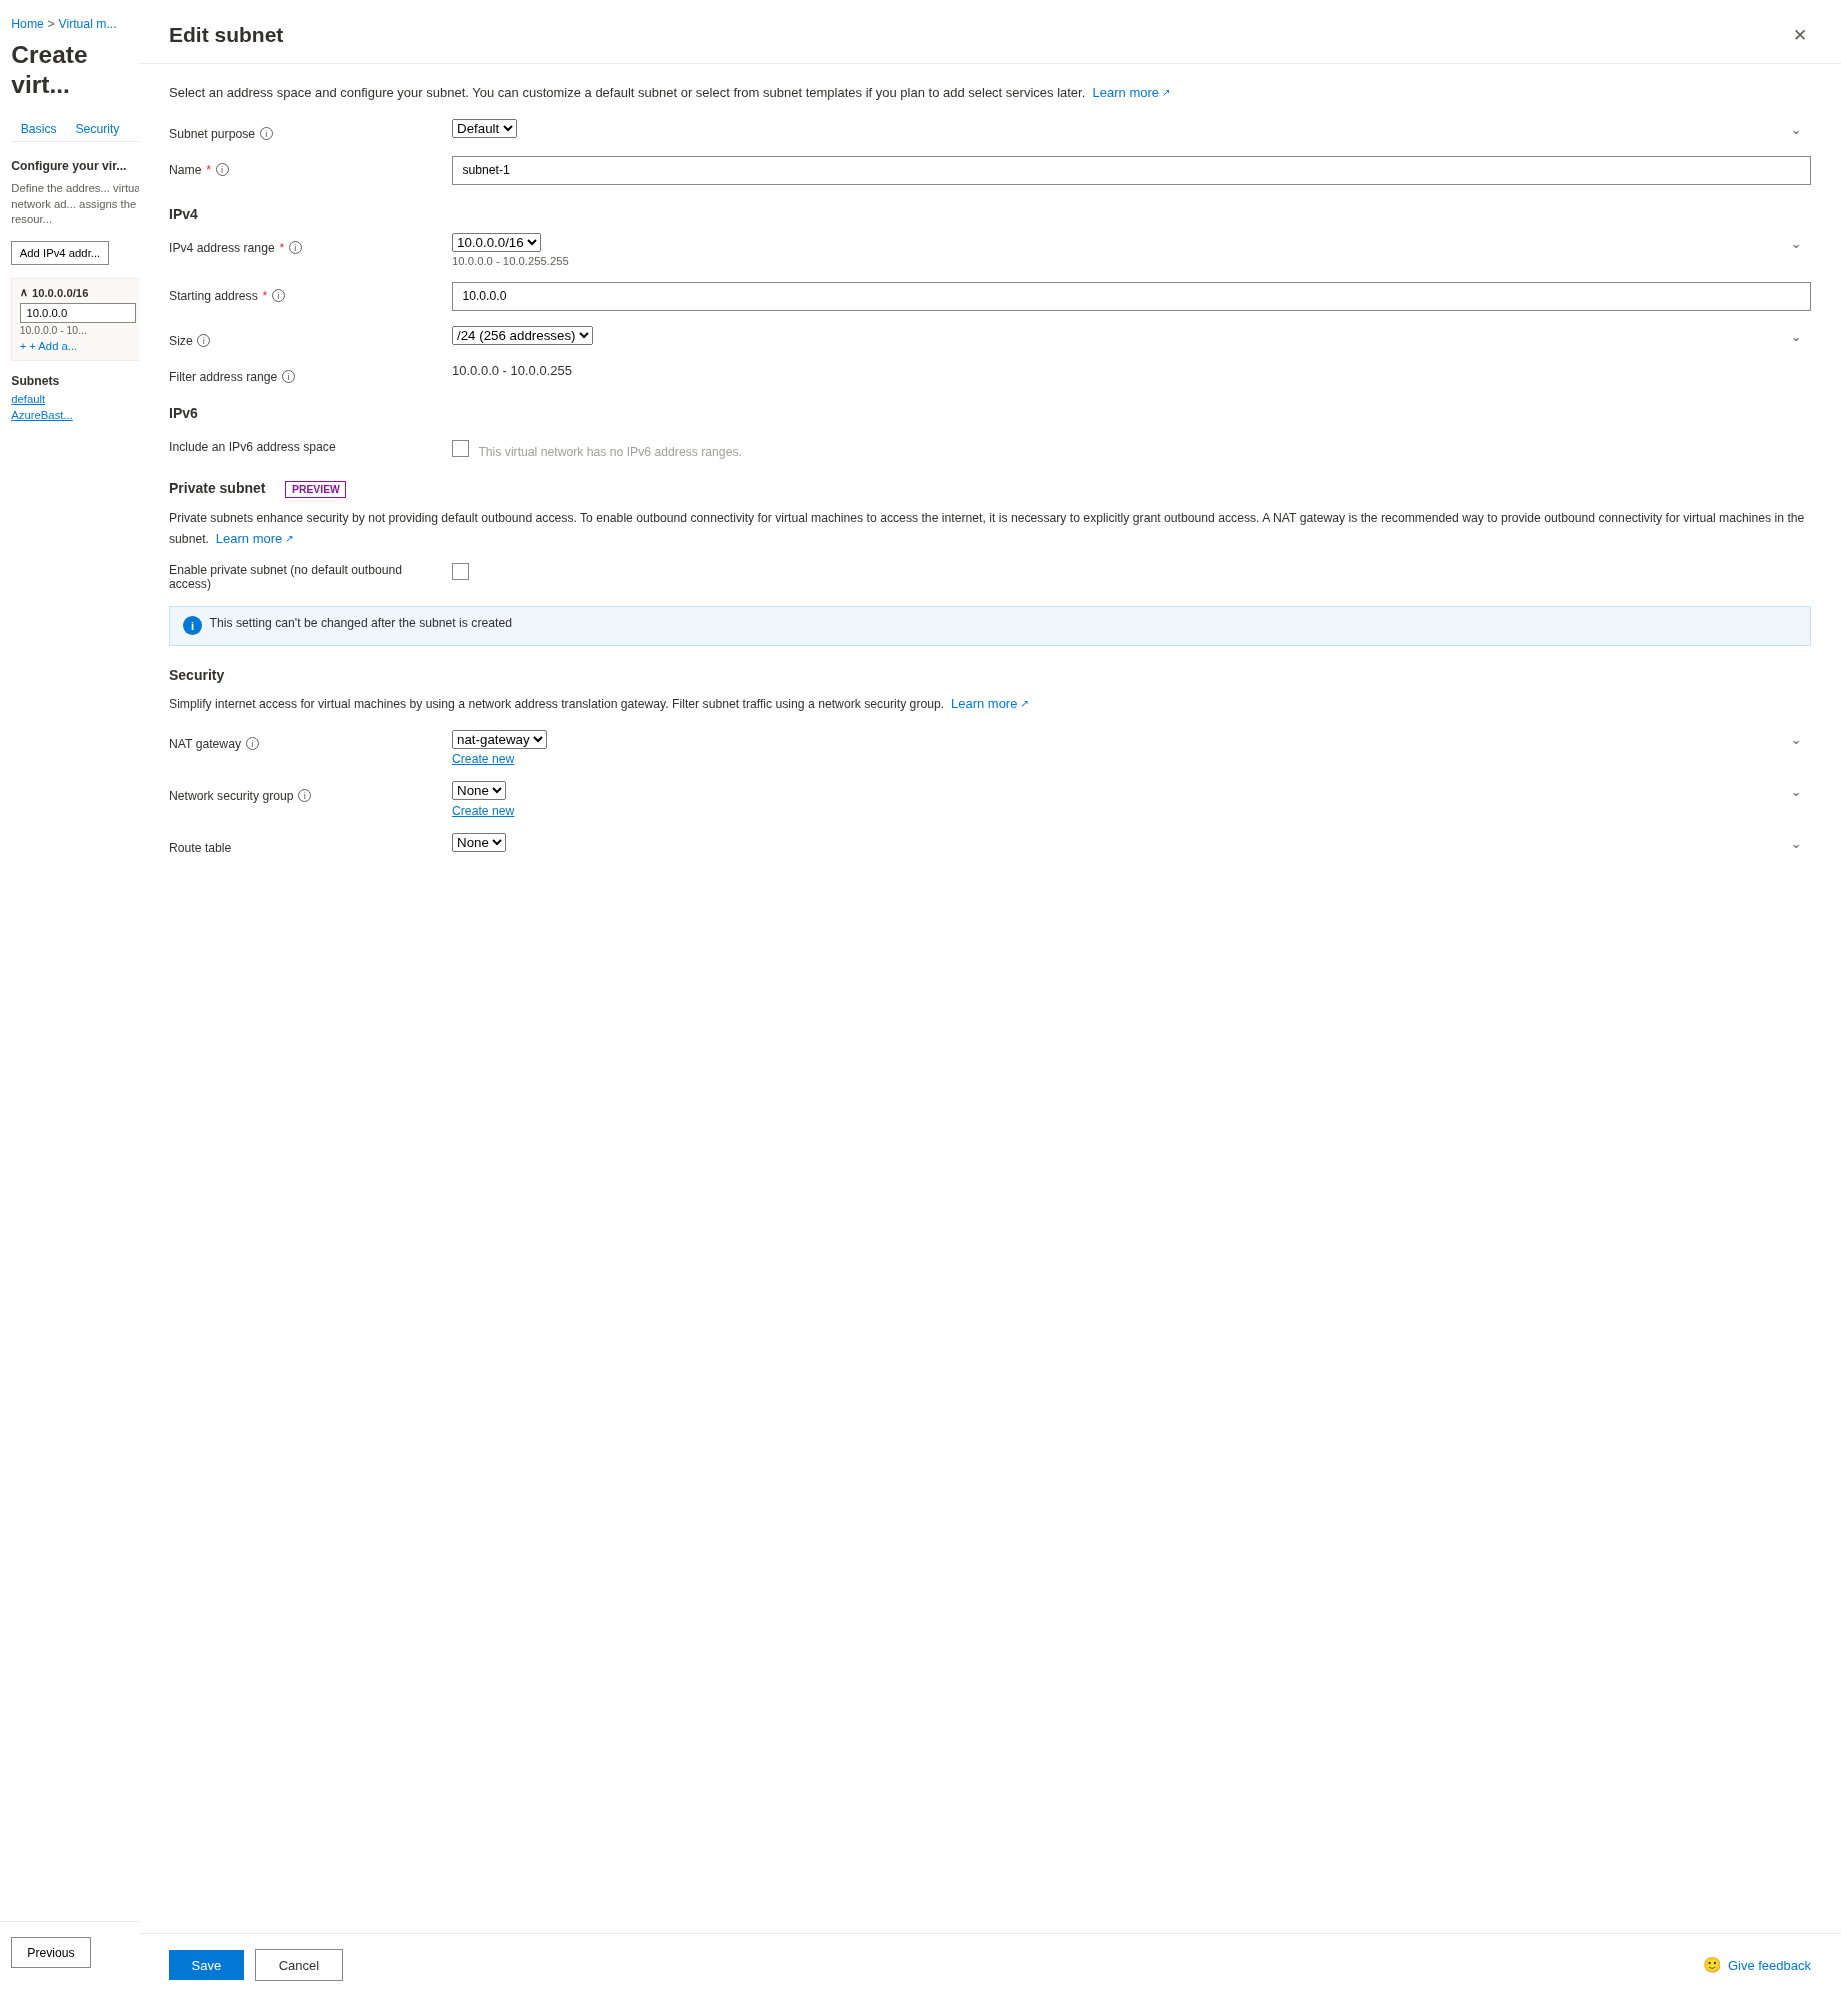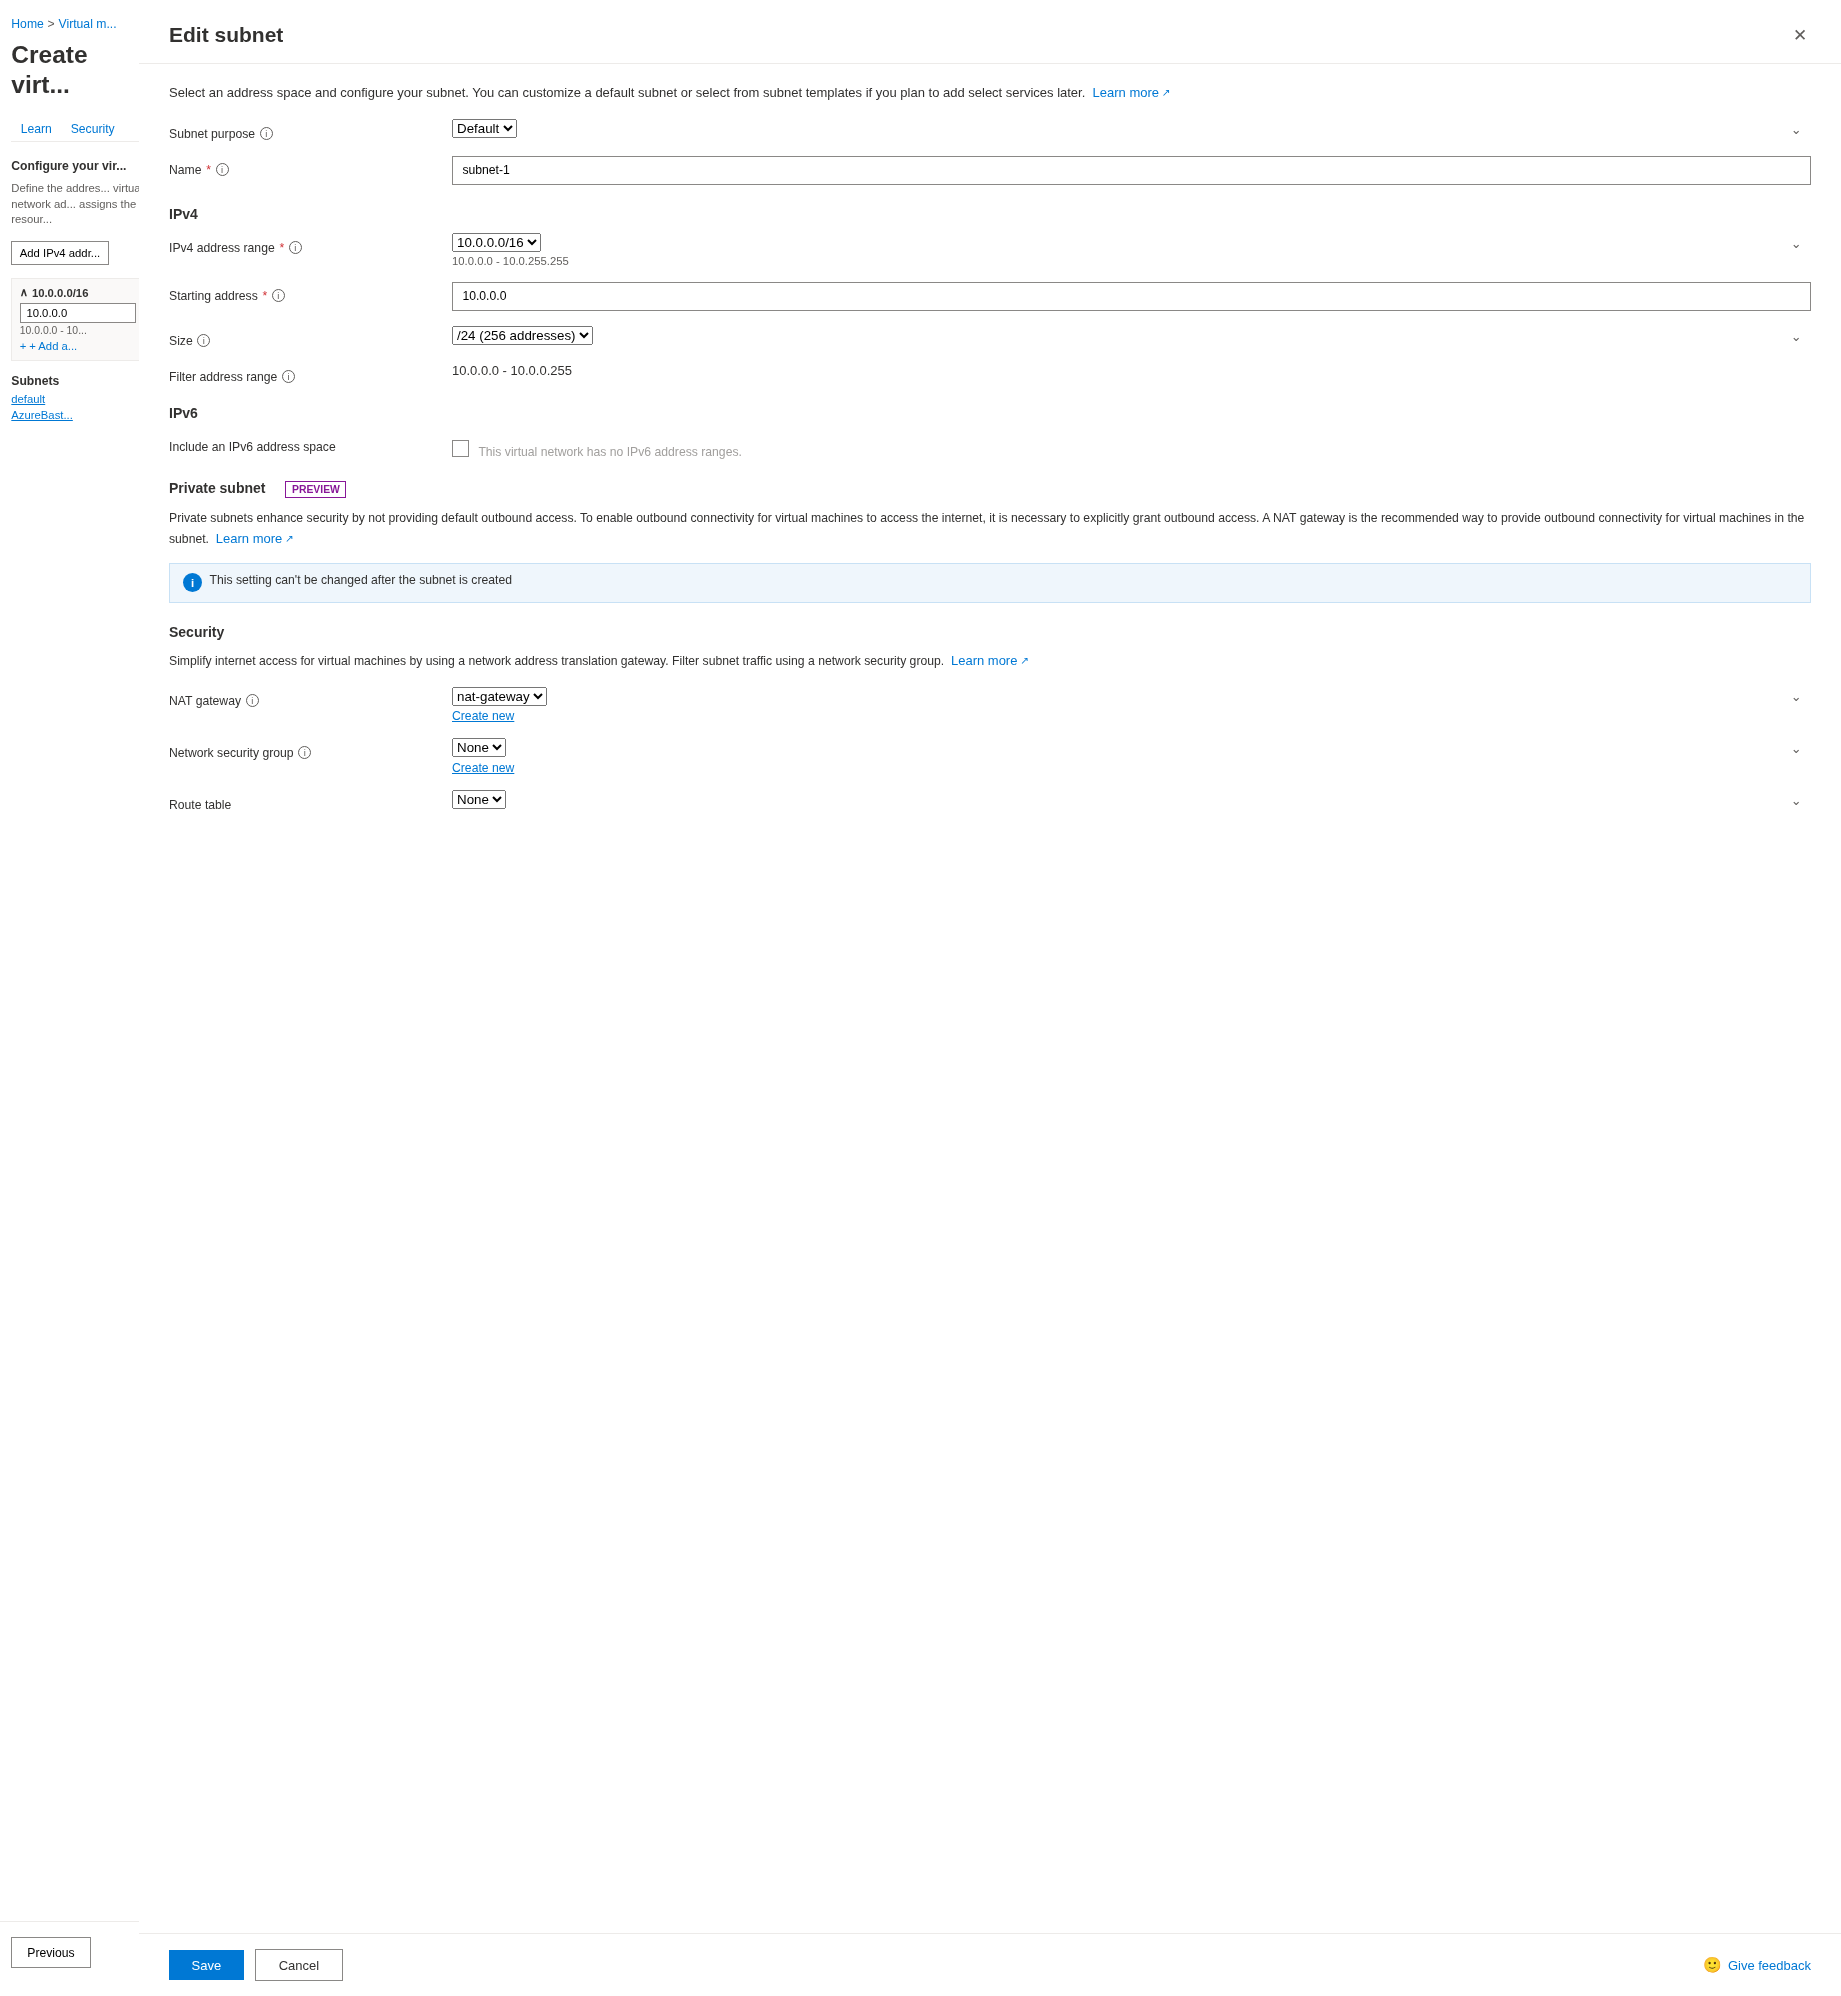--- a/index.html
+++ b/index.html
@@ -444,21 +444,21 @@
 
 <div class="left-panel">
   <div class="breadcrumb">
     <a href="#" style="color:#0078d4; text-decoration:none;">Home</a>
     <span>&gt;</span>
     <span style="color:#0078d4;">Virtual m...</span>
   </div>
   <div class="page-title">Create virt...</div>
 
   <div class="tab-row">
-    <div class="tab-item">Learn</div>
+    <div class="tab-item">Basics</div>
     <div class="tab-item">Security</div>
   </div>
 
   <div class="left-section-title">Configure your vir...</div>
   <div class="left-desc">Define the addres... virtual network ad... assigns the resour...</div>
 
   <button class="add-btn">Add IPv4 addr...</button>
 
   <div class="address-block">
     <div class="addr-header">
@@ -593,20 +593,28 @@
         <span class="preview-badge">PREVIEW</span>
       </div>
       <p class="private-subnet-desc">
         <span>Private subnets enhance security by not providing default outbound access. To enable outbound connectivity for virtual machines to access the internet, it is necessary to explicitly grant outbound access. A NAT gateway is the recommended way to provide outbound connectivity for virtual machines in the subnet.</span>
         &nbsp;<a href="#" class="learn-more">
             <span>Learn more</span>
             <span class="ext-icon">↗</span>
           </a>
       </p>
 
+      <div class="form-row">
+        <div class="form-label" style="padding-top:0;">
+          <span>Enable private subnet (no default outbound access)</span>
+        </div>
+        <div class="form-control">
+          <div class="checkbox-empty"></div>
+        </div>
+      </div>
 
       <div class="info-notice">
         <div class="info-circle">i</div>
         <span class="info-notice-text">This setting can't be changed after the subnet is created</span>
       </div>
     </div>
 
     <div>
       <div class="section-heading">Security</div>
       <p class="security-desc">

